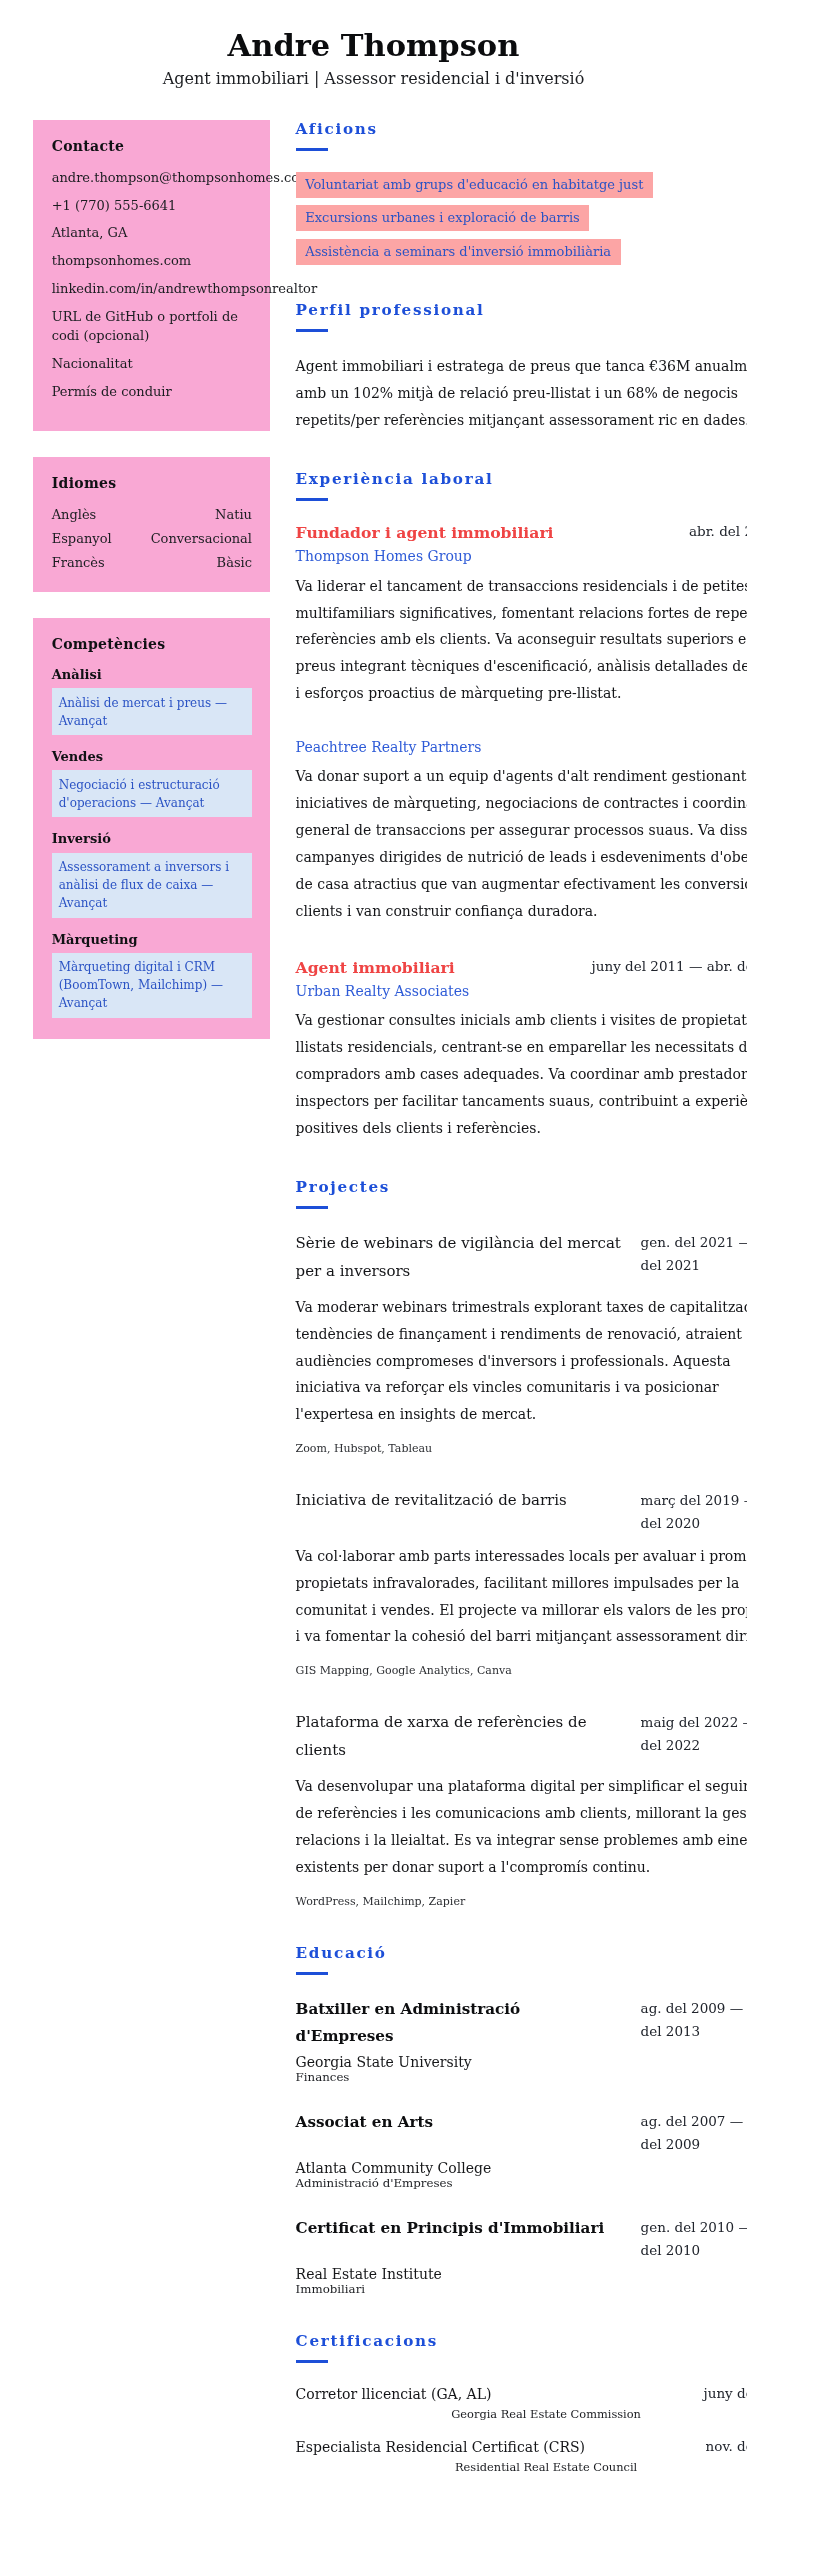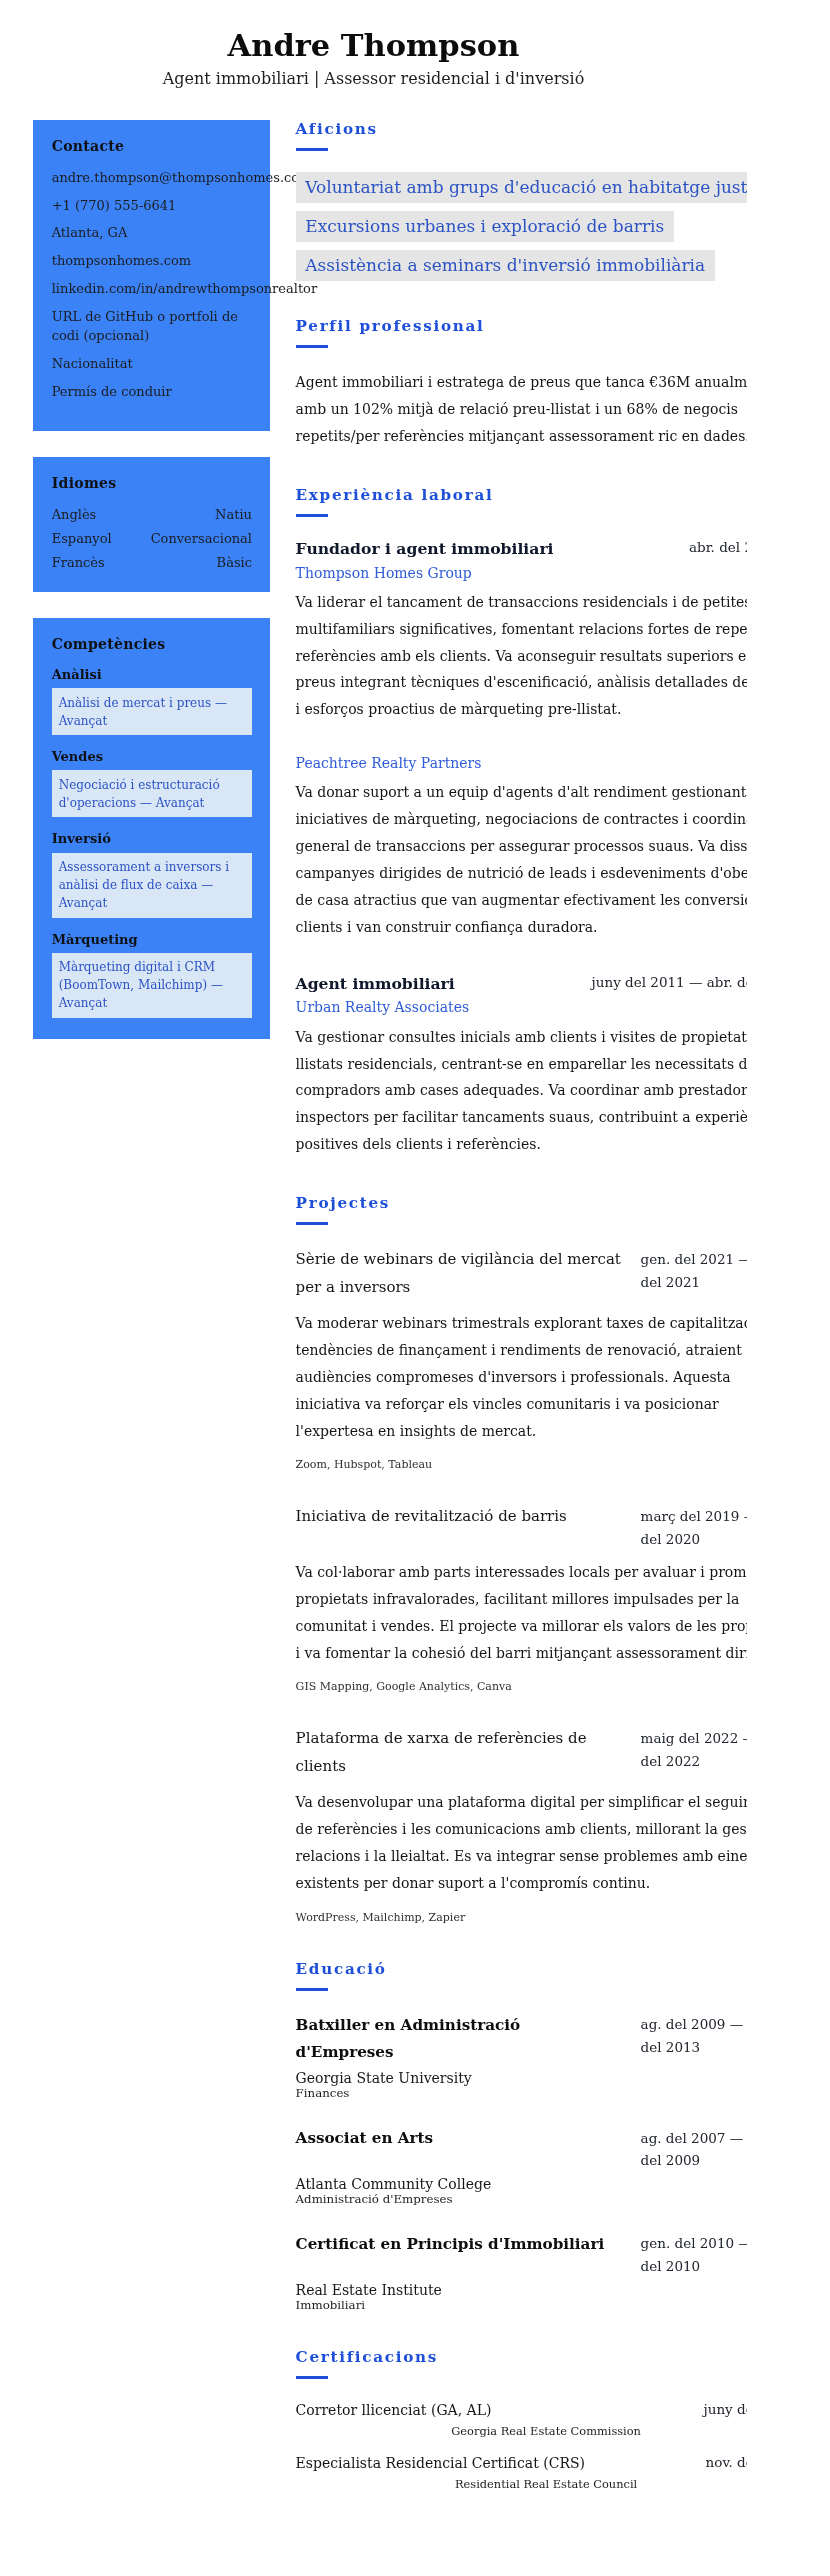--- a/index.html
+++ b/index.html
@@ -11,43 +11,43 @@
   .page{width:747px;min-height:2576px;overflow:hidden;}
   
   .hdr{text-align:center;padding-top:28px;}
   .hdr h1{margin:0;font-size:30.5px;line-height:1.15;font-weight:700;color:#0b0c0e;}
   .hdr .tagline{margin-top:5.5px;font-size:16px;color:#1c1e22;}
   
   .layout{display:flex;align-items:flex-start;margin-top:32px;}
   .sidebar{width:237px;margin-left:33px;flex:0 0 auto;}
   .main{width:501px;margin-left:25.6px;flex:0 0 auto;}
   
-  .side-box{background:#3b82f6;padding:18px 18px 21px 18.7px;margin-bottom:26px;}
+  .side-box{background:#f9a8d4;padding:18px 18px 21px 18.7px;margin-bottom:26px;}
   .side-box h3{margin:0 0 15.2px 0;font-size:14px;font-weight:700;letter-spacing:0.3px;color:#101114;}
   .c-item{font-size:13px;line-height:1.45;margin-bottom:9px;color:#1b1d21;}
   .nowrap{white-space:nowrap;}
   .skill-label{font-size:13px;font-weight:700;margin:14px 0 6.2px 0;color:#101114;}
   .skill-label:first-of-type{margin-top:1.4px;}
   .skill-chip{display:block;background:#d9e6f6;color:#2b53c4;font-size:12px;line-height:1.5;padding:5.5px 7px;}
   .lang-row{display:flex;justify-content:space-between;font-size:13px;margin-bottom:9px;color:#1b1d21;}
   .lang-row:last-child{margin-bottom:1.4px;}
   
   .section{margin-bottom:36px;}
   .section h2{
     margin:0;font-size:15.2px;font-weight:700;letter-spacing:1.7px;color:#1d4fd8;
   }
   .rule{width:32px;height:2.8px;background:#1d4fd8;margin:10.4px 0 21px 0;}
   .pill{
-    display:table;background:#e5e5e5;color:#2b53c4;font-size:17px;line-height:1.35;
+    display:table;background:#fca5a5;color:#2b53c4;font-size:13px;line-height:1.35;
     padding:4.2px 9.7px;margin-bottom:7.6px;
   }
   .profile-text,.desc{font-size:14px;line-height:1.92;margin:0;color:#141518;}
   .entry{margin-bottom:32px;}
   .entry-head{display:flex;justify-content:space-between;align-items:flex-start;}
-  .job-title{margin:0;font-size:15.6px;font-weight:700;color:#0f172a;line-height:1.4;}
+  .job-title{margin:0;font-size:15.6px;font-weight:700;color:#ef4444;line-height:1.4;}
   .date{font-size:13.5px;color:#20242c;}
   .date-right{white-space:nowrap;text-align:right;margin-left:14px;flex:0 0 auto;padding-top:1.4px;}
   .date-col{flex:0 0 156px;width:156px;text-align:left;line-height:1.7;padding-top:1.4px;}
   .company{font-size:14px;color:#2e5bd7;margin-top:4.8px;}
   .entry .desc{margin-top:8.3px;}
   .proj-title{margin:0;font-size:15px;font-weight:400;line-height:1.85;flex:1 1 auto;padding-right:19.4px;color:#141518;}
   .tools{font-size:11px;color:#2d2f33;margin-top:14px;}
   .edu-entry{margin-bottom:25px;}
   .edu-degree{margin:0;font-size:15.2px;font-weight:700;line-height:1.8;flex:1 1 auto;padding-right:19.4px;color:#0d0e10;}
   .edu-school{font-size:14px;margin-top:3.5px;color:#17181a;}

